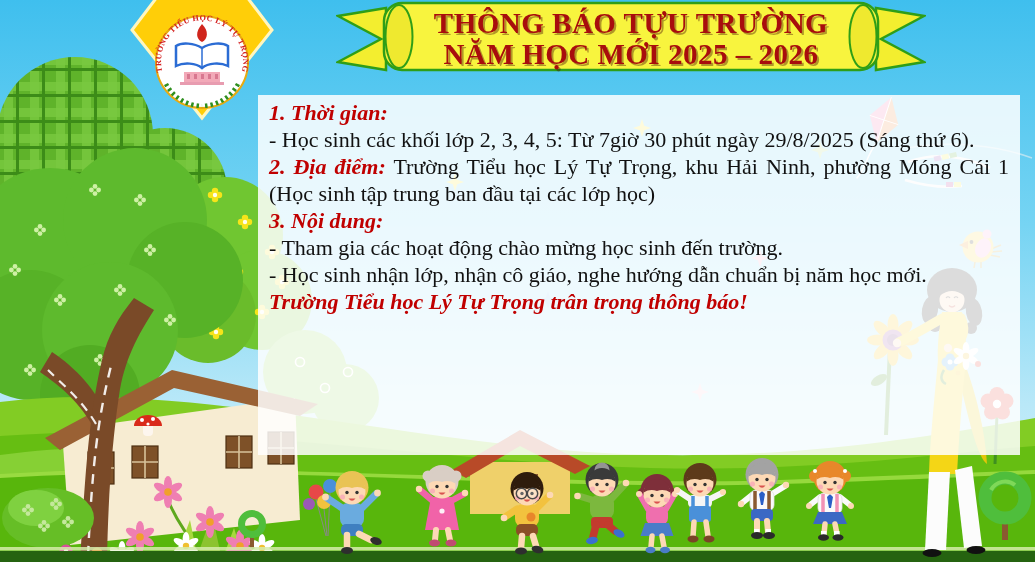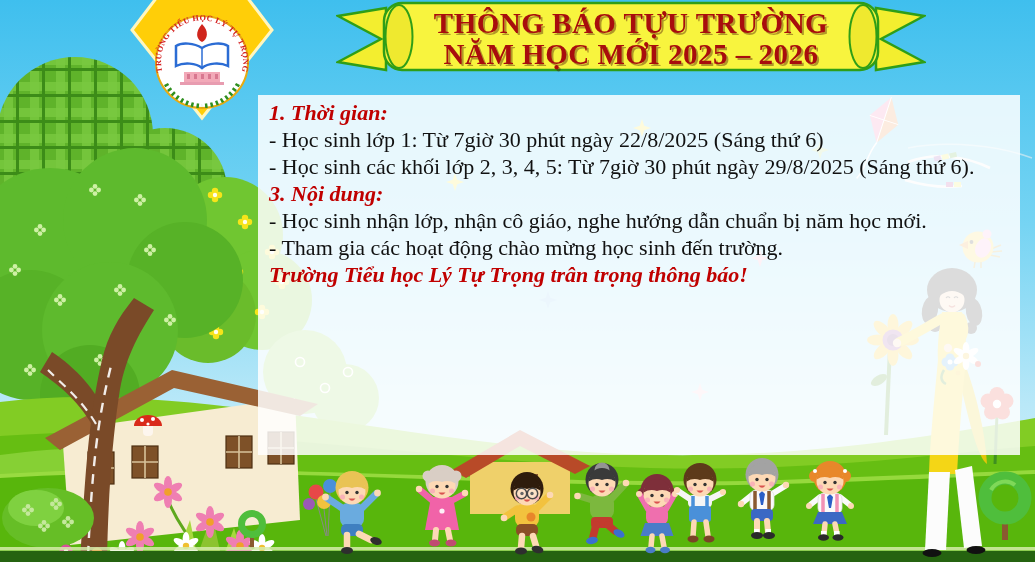--- a/index.html
+++ b/index.html
@@ -494,19 +494,19 @@
   <ellipse cx="63" cy="36.5" rx="13.5" ry="31.5" fill="#EFE92F" stroke="#2F9E17" stroke-width="2"></ellipse>
   <ellipse cx="527" cy="36.5" rx="13.5" ry="31.5" fill="#EFE92F" stroke="#2F9E17" stroke-width="2"></ellipse>
   <text class="bt bts" x="297" y="34.5">THÔNG BÁO TỰU TRƯỜNG</text>
   <text class="bt" x="295" y="33">THÔNG BÁO TỰU TRƯỜNG</text>
   <text class="bt bts" x="297" y="65.5">NĂM HỌC MỚI 2025 – 2026</text>
   <text class="bt" x="295" y="64">NĂM HỌC MỚI 2025 – 2026</text>
 </svg>
 
 <div class="panel">
   <p><span class="rh">1. Thời gian:</span></p>
-  <p>- Học sinh lớp 1: Từ 7giờ 30 phút ngày 22/8/2025 (Sáng thứ 6)</p>
   <p>- Học sinh các khối lớp 2, 3, 4, 5: Từ 7giờ 30 phút ngày 29/8/2025 (Sáng thứ 6).</p>
+  <p><span class="rh">2. Địa điểm:</span> <span>Trường Tiểu học Lý Tự Trọng, khu Hải Ninh, phường Móng Cái 1 (Học sinh tập trung ban đầu tại các lớp học)</span></p>
   <p><span class="rh">3. Nội dung:</span></p>
+  <p>- Tham gia các hoạt động chào mừng học sinh đến trường.</p>
   <p>- Học sinh nhận lớp, nhận cô giáo, nghe hướng dẫn chuẩn bị năm học mới.</p>
-  <p>- Tham gia các hoạt động chào mừng học sinh đến trường.</p>
   <p class="closing">Trường Tiểu học Lý Tự Trọng trân trọng thông báo!</p>
 </div>
 
 </body></html>

